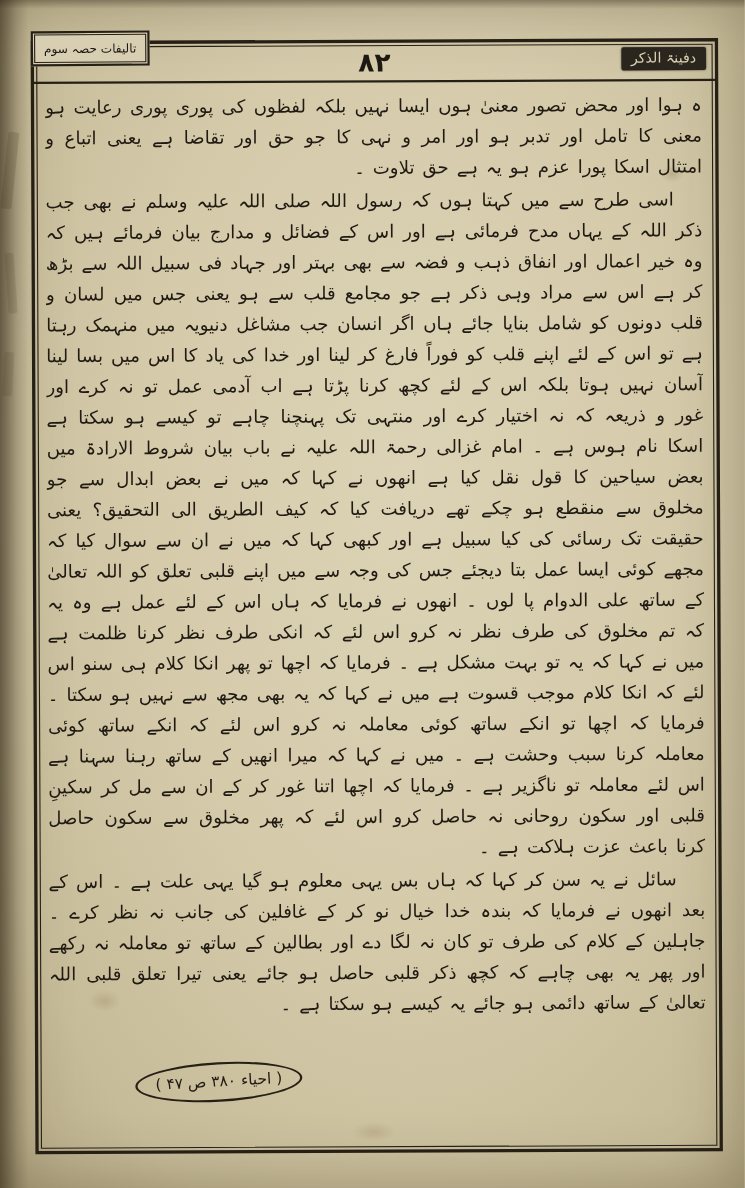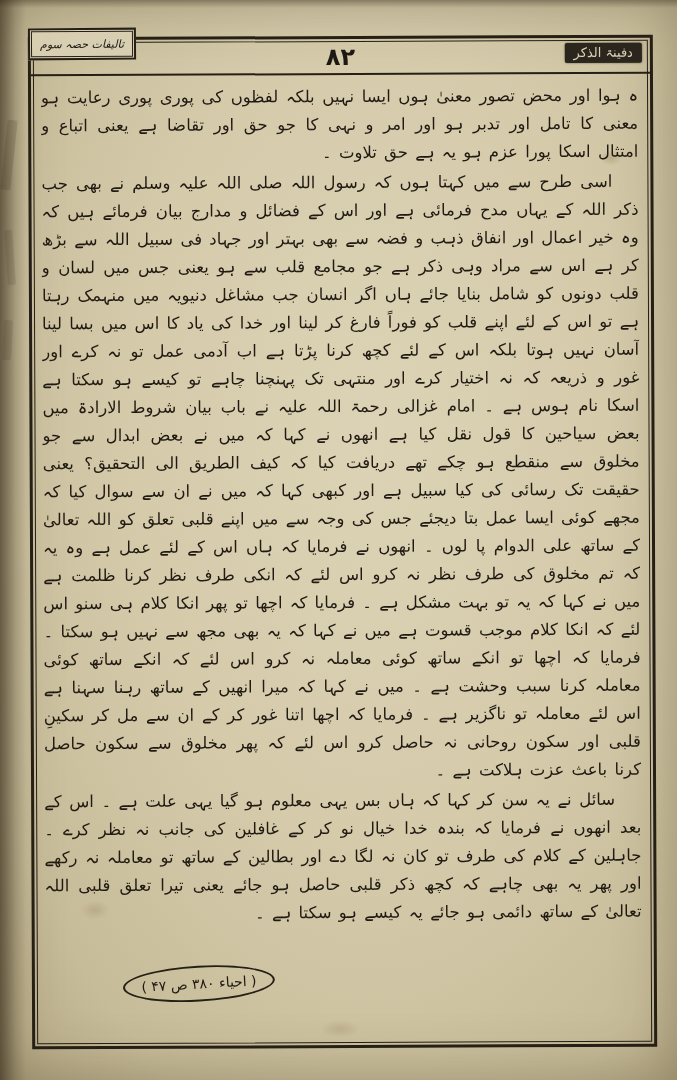--- a/index.html
+++ b/index.html
@@ -53,21 +53,20 @@
     margin-left:14px;
   }
   
   .title-box{
     position:absolute;left:28px;top:28px;width:104px;height:28px;
     background:#d8cfb2;
     border:2px solid #261f16;box-shadow:inset 0 0 0 1px #d8cfb2, inset 0 0 0 2px #261f16;
     display:flex;align-items:center;justify-content:center;
     font-size:11px;color:#1d1812;z-index:5;
     transform:rotate(-0.4deg);
-    font-style:italic;
   }
   
   .body-text{
     position:absolute;left:10px;right:12px;top:44px;bottom:110px;
     direction:rtl;text-align:justify;
     color:#201a12;
     font-size:16.5px;line-height:28px;
     word-spacing:2px;
     overflow:hidden;
   }

